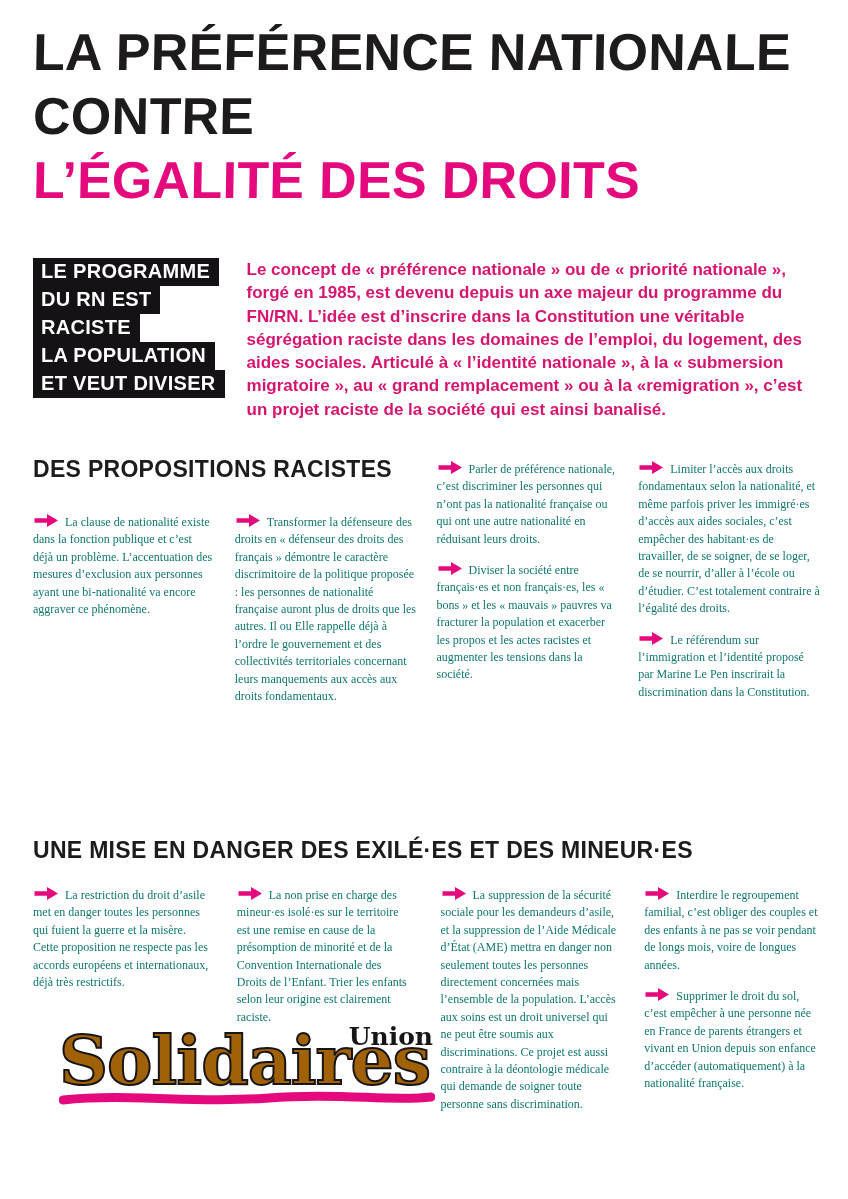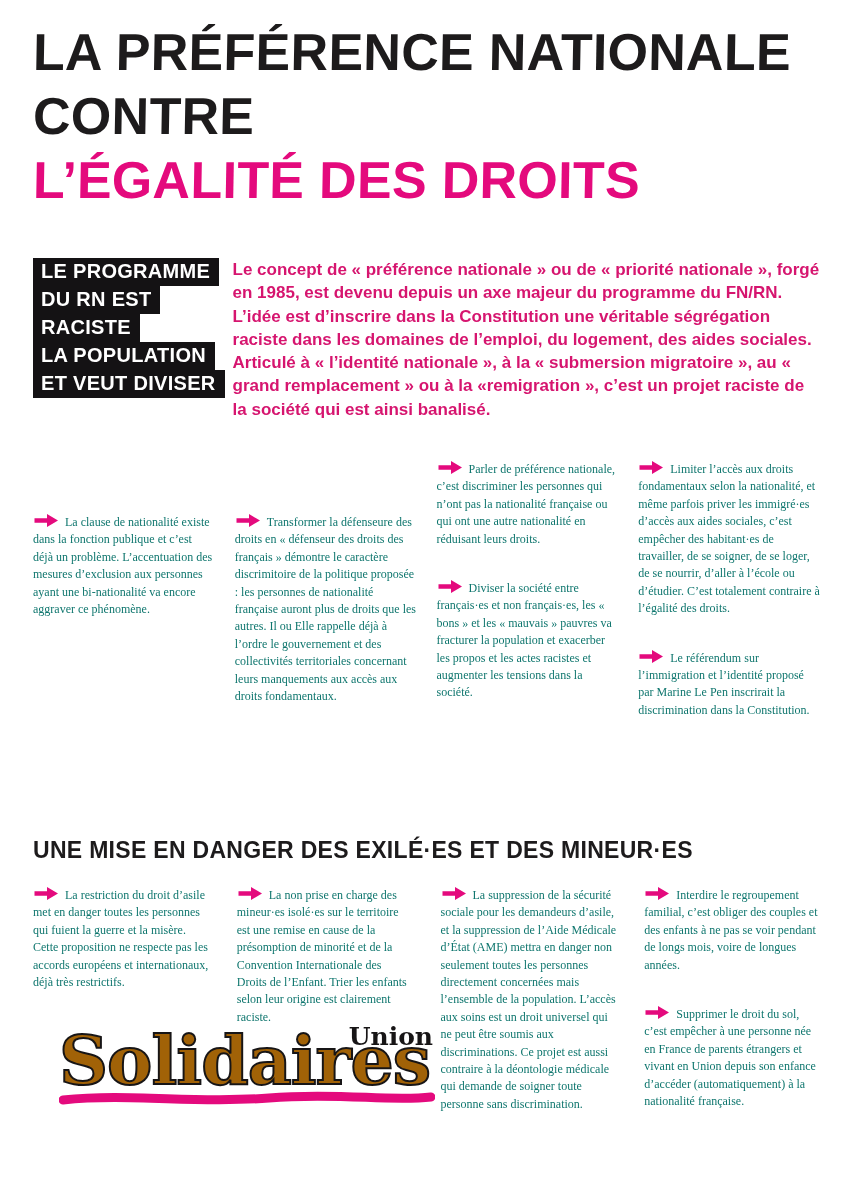--- a/index.html
+++ b/index.html
@@ -22,21 +22,21 @@
     font-family:"Liberation Sans", sans-serif;
     font-weight:900;
     letter-spacing:0.3px;
   }
   
   .masthead{position:absolute;top:20px;left:33px;right:24px;}
   .m-line{font-size:52px;line-height:64px;transform:skewX(-1deg);}
   .m-black{color:var(--ink);}
   .m-pink{color:var(--pink);}
   
-  .lead-row{position:absolute;top:258px;left:33px;width:787px;display:flex;gap:8px;}
+  .lead-row{position:absolute;top:258px;left:33px;width:787px;display:flex;gap:22px;}
   .banner{flex:0 0 172px;}
   .banner-line{
     display:table;
     background:#141214;color:#ffffff;
     font-size:20px;line-height:23px;
     padding:2px 9px 3px 8px;
     white-space:nowrap;
   }
   .intro{
     flex:1;
@@ -50,21 +50,21 @@
   .section-1{top:452px;}
   .section-2{top:837px;}
   .sec-heading{font-size:23px;line-height:26px;color:var(--ink);}
   .section-1 .sec-heading{position:absolute;top:4px;left:0;}
   .cols{display:flex;gap:20px;}
   .section-2 .cols{margin-top:24px;gap:28px;}
   .col{flex:1;min-width:0;}
   .section-1 .col-low{padding-top:62px;}
   .section-1 .col-high{padding-top:9px;}
   .item{font-size:12px;line-height:17.4px;color:#0f766e;}
-  .item + .item{margin-top:32px;}
+  .item + .item{margin-top:14px;}
   .arrow-icon{width:27px;height:13px;margin-right:5px;vertical-align:-1px;}
   .arrow-icon path{fill:var(--pink);}
   
   .logo{position:absolute;left:33px;top:1024px;width:378px;margin-left:26px;}
   .logo-org{
     text-align:right;
     font-family:"DejaVu Serif", serif;
     font-weight:bold;
     font-size:25px;line-height:26px;
     color:#171516;
@@ -99,20 +99,21 @@
       <div class="banner-line stencil">LE PROGRAMME</div>
       <div class="banner-line stencil">DU RN EST</div>
       <div class="banner-line stencil">RACISTE</div>
       <div class="banner-line stencil">LA POPULATION</div>
       <div class="banner-line stencil">ET VEUT DIVISER</div>
     </div>
     <div class="intro">Le concept de « préférence nationale » ou de « priorité nationale », forgé en 1985, est devenu depuis un axe majeur du programme du FN/RN. L’idée est d’inscrire dans la Constitution une véritable ségrégation raciste dans les domaines de l’emploi, du logement, des aides sociales. Articulé à « l’identité nationale », à la « submersion migratoire », au « grand remplacement » ou à la «remigration », c’est un projet raciste de la société qui est ainsi banalisé.</div>
   </div>
 
   <div class="section section-1">
+    <div class="sec-heading stencil">DES PROPOSITIONS RACISTES</div>
     <div class="cols">
       <div class="col col-low">
         <div class="item">
           <svg class="arrow-icon" viewBox="0 0 24 13">
               <path d="M0,4.2 h12.5 v-4.2 l11,6.5 -11,6.5 v-4.2 h-12.5 z"></path>
             </svg><span>La clause de nationalité existe dans la fonction publique et c’est déjà un problème. L’accentuation des mesures d’exclusion aux personnes ayant une bi-nationalité va encore aggraver ce phénomène.</span>
         </div>
       </div>
       <div class="col col-low">
         <div class="item">

